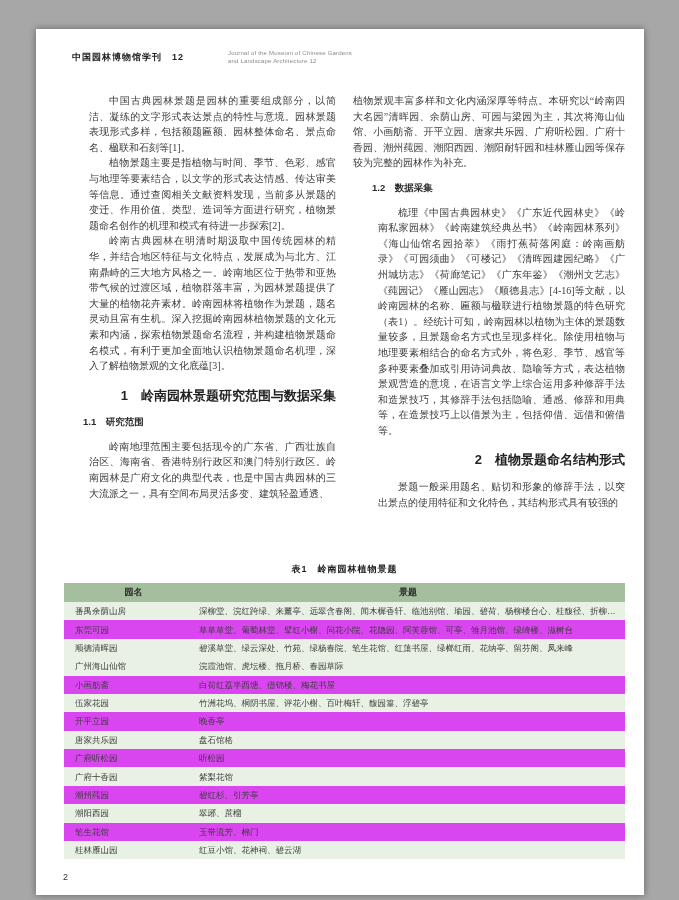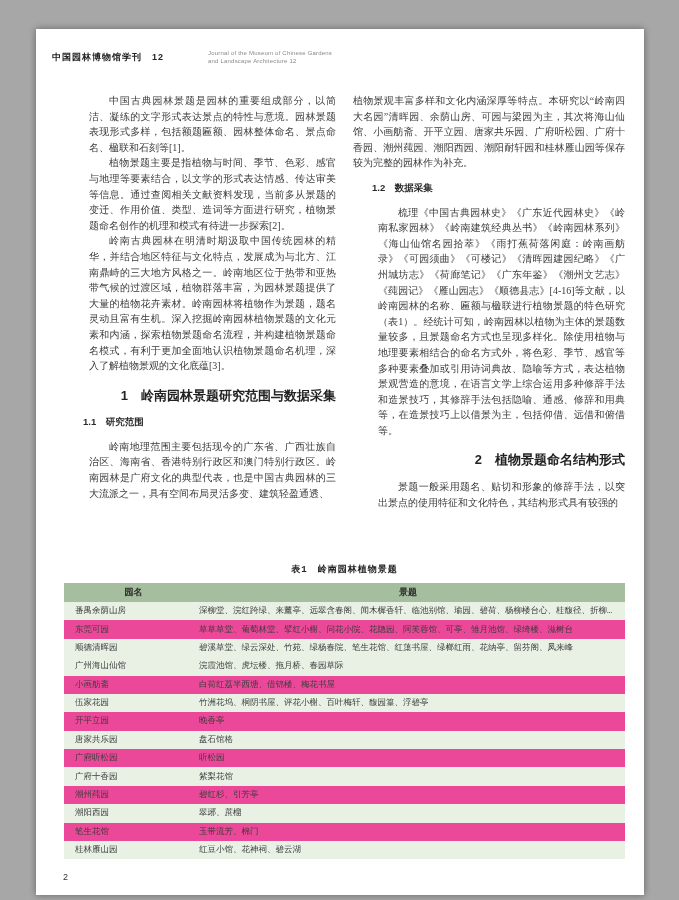--- a/index.html
+++ b/index.html
@@ -10,21 +10,21 @@
     font-family:"Liberation Serif","DejaVu Serif",serif;
     overflow:hidden;
   }
   .page{
     position:absolute;left:36px;top:29px;
     width:608px;height:866px;
     background:#ffffff;
     box-shadow:0 0 7px rgba(0,0,0,.4);
   }
   
-  .hdr{position:absolute;left:16px;top:18px;width:561px;height:24px;text-decoration:underline;}
+  .hdr{position:absolute;left:36px;top:18px;width:561px;height:24px;text-decoration:underline;}
   .jt-cn{
     position:absolute;left:0;top:4px;
     font-family:"Liberation Sans","DejaVu Sans",sans-serif;
     font-size:9px;font-weight:bold;color:#222;letter-spacing:1px;
   }
   .jt-en{
     position:absolute;left:156px;top:2px;
     font-family:"Liberation Sans","DejaVu Sans",sans-serif;
     font-size:6px;line-height:8px;color:#8a8a8a;letter-spacing:.2px;
   }
@@ -45,36 +45,36 @@
     font-size:13px;font-weight:bold;color:#222;
     margin:14px 0 11px 0;text-align:right;text-indent:0;
   }
   .subsec{
     font-family:"Liberation Sans","DejaVu Sans",sans-serif;
     font-size:9.5px;font-weight:bold;color:#2b2b2b;
     margin:9px 0 9px 0;text-indent:2em;text-align:left;
   }
   
   .table-block{position:absolute;left:28px;top:534px;width:561px;
-    font-family:Liberation Mono, monospace;}
+    font-family:Liberation Sans, sans-serif;}
   .caption{
     text-align:center;font-size:9px;font-weight:bold;color:#222;
     margin-bottom:7px;letter-spacing:1px;
   }
   table{width:100%;border-collapse:collapse;table-layout:fixed;}
   th{
     background:#a5bf9e;
     font-size:9px;font-weight:bold;color:#2b2b2b;
     height:19px;padding:0;text-align:center;
   }
   th.c1{width:115px;padding-left:12px;}
   td{
     font-size:8.5px;color:#3c3c3c;line-height:10px;
     padding:4.2px 8px;
-    background:#ec4899;
+    background:#d946ef;
     overflow:hidden;white-space:nowrap;text-overflow:ellipsis;
   }
   td.c1{padding-left:11px;}
   tr.alt td{background:#e9f1e5;margin-left:8px;}
   
   .pageno{
     position:absolute;left:27px;bottom:13px;
     font-size:9px;color:#333;
     font-family:"Liberation Sans","DejaVu Sans",sans-serif;
   }

